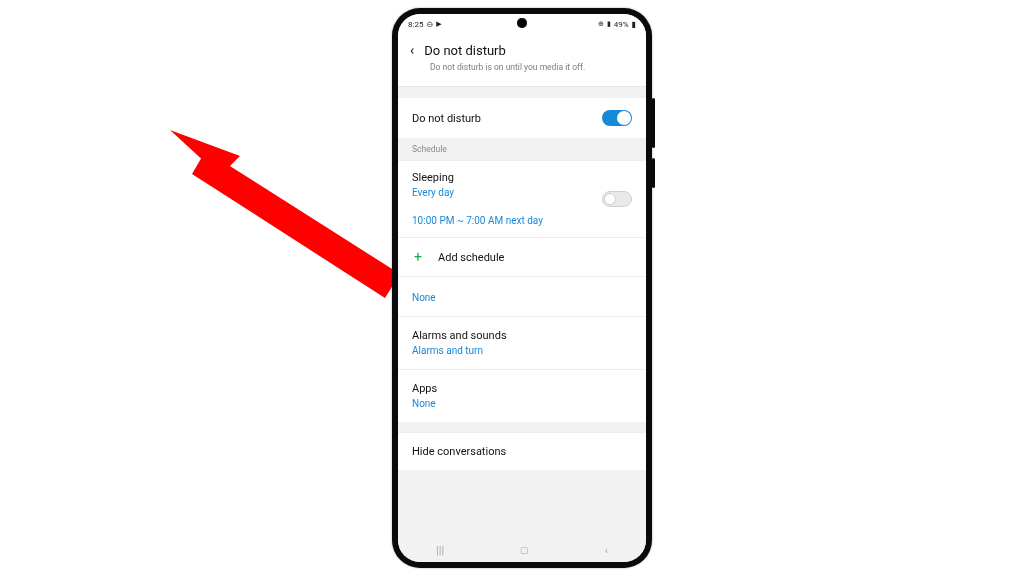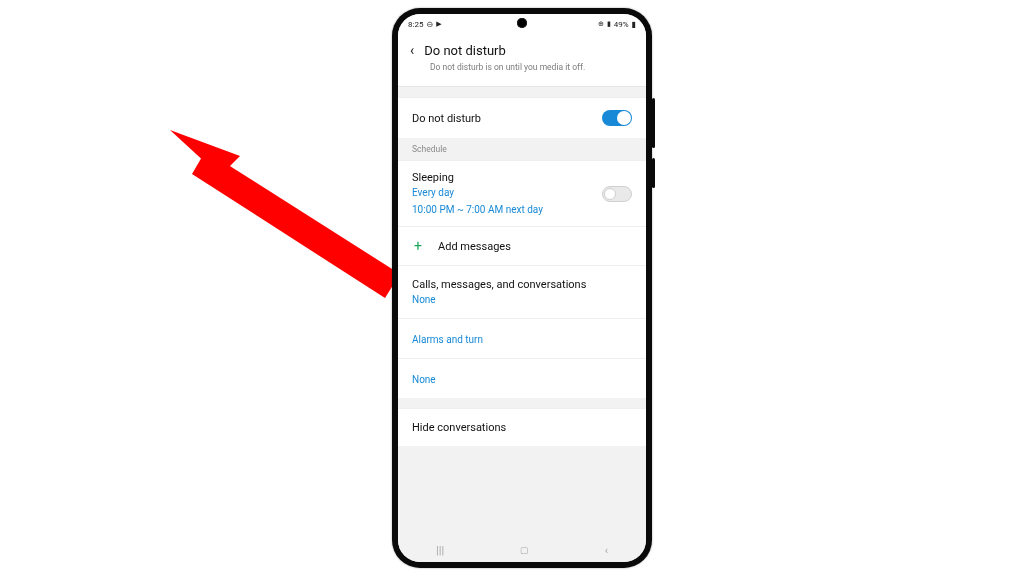--- a/index.html
+++ b/index.html
@@ -164,46 +164,47 @@
         </div>
       <div class="toggle on"></div>
     </div>
 
     <div class="section-header">Schedule</div>
 
     <div class="row" style="padding-top:10px;padding-bottom:10px;">
       <div class="main">
         <div class="label">Sleeping</div>
         <div class="sub">Every day</div>
-        <div class="sub" style="margin-top:4px;">10:00 PM ~ 7:00 AM next day</div>
+        <div class="sub" style="margin-top:15px;">10:00 PM ~ 7:00 AM next day</div>
       </div>
       <div class="toggle off"></div>
     </div>
 
     <div class="add-row">
       <span class="plus-icon">+</span>
-      <span class="label">Add messages</span>
-    </div>
-
-
-    <div class="row">
-      <div class="main">
-        <div class="label">Calls, messages, and conversations</div>
+      <span class="label">Add schedule</span>
+    </div>
+
+
+    <div class="row">
+      <div class="main">
         <div class="sub">None</div>
       </div>
     </div>
 
     <div class="row">
       <div class="main">
+        <div class="label">Alarms and sounds</div>
         <div class="sub">Alarms and turn</div>
       </div>
     </div>
 
     <div class="row">
       <div class="main">
+        <div class="label">Apps</div>
         <div class="sub">None</div>
       </div>
     </div>
 
     <div class="spacer-grey"></div>
 
     <div class="row">
       <div class="main">
           <div class="label">Hide conversations</div>
         </div>

